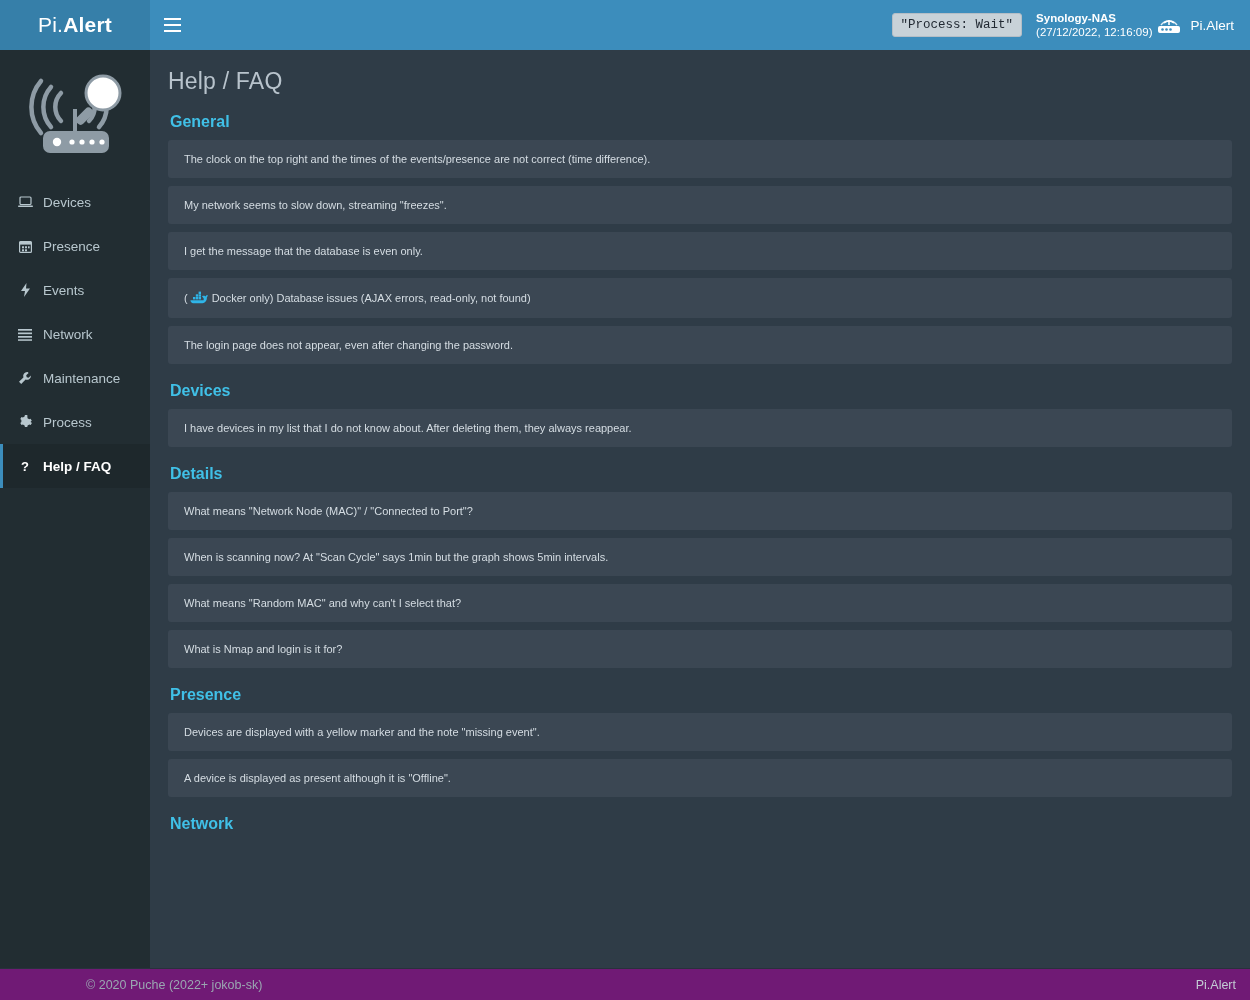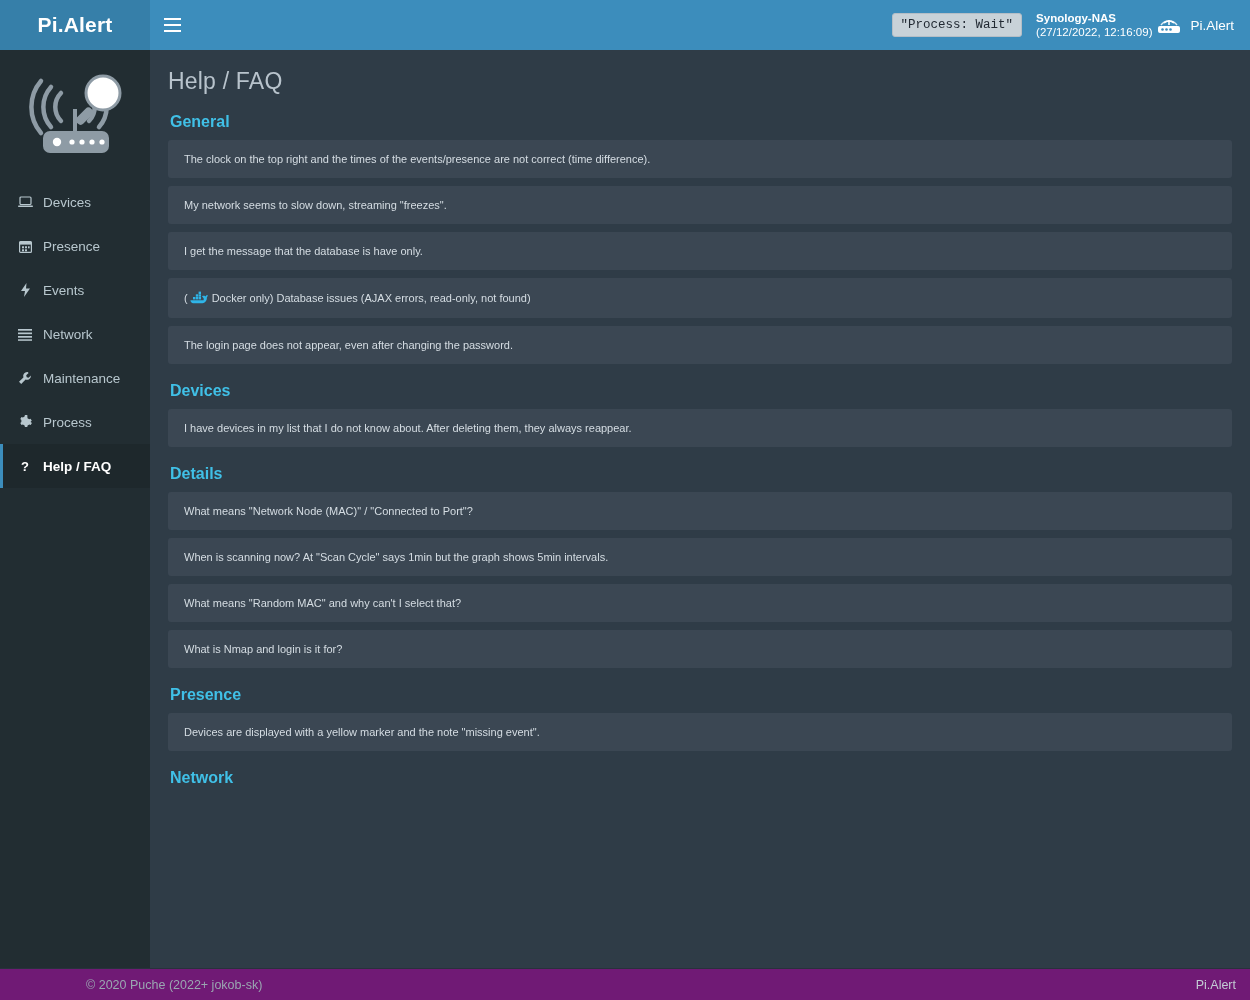--- a/index.html
+++ b/index.html
@@ -30,21 +30,21 @@
     width: 150px;
     flex: 0 0 150px;
     background: #367fa9;
     color: #ffffff;
     display: flex;
     align-items: center;
     justify-content: center;
     font-size: 21px;
     letter-spacing: .2px;
   }
-  .logo-box .light { font-weight: 700; }
+  .logo-box .light { font-weight: 400; }
   .logo-box .bold { font-weight: 700; }
   .topbar-right {
     flex: 1 1 auto;
     background: #3c8dbc;
     display: flex;
     align-items: center;
     padding: 0 12px 0 0;
     position: relative;
   }
   .hamburger {
@@ -344,21 +344,21 @@
       <div class="page-title">Help / FAQ</div>
 
       <div class="section-title">General</div>
       <div class="faq-item">
           <span>The clock on the top right and the times of the events/presence are not correct (time difference).</span>
         </div>
       <div class="faq-item">
           <span>My network seems to slow down, streaming "freezes".</span>
         </div>
       <div class="faq-item">
-          <span>I get the message that the database is have only.</span>
+          <span>I get the message that the database is even only.</span>
         </div>
       <div class="faq-item">
         <span>(</span>
         <span class="docker-ico">
           <svg width="18" height="14" viewBox="0 0 18 14" aria-hidden="true">
             <rect x="3" y="6" width="2.4" height="2.4" fill="#2fb5e8"></rect>
             <rect x="5.8" y="6" width="2.4" height="2.4" fill="#2fb5e8"></rect>
             <rect x="8.6" y="6" width="2.4" height="2.4" fill="#2fb5e8"></rect>
             <rect x="5.8" y="3.3" width="2.4" height="2.4" fill="#2fb5e8"></rect>
             <rect x="8.6" y="3.3" width="2.4" height="2.4" fill="#2fb5e8"></rect>
@@ -388,20 +388,23 @@
           <span>What means "Random MAC" and why can't I select that?</span>
         </div>
       <div class="faq-item">
           <span>What is Nmap and login is it for?</span>
         </div>
 
       <div class="section-title">Presence</div>
       <div class="faq-item">
           <span>Devices are displayed with a yellow marker and the note "missing event".</span>
         </div>
+      <div class="faq-item">
+          <span>A device is displayed as present although it is "Offline".</span>
+        </div>
 
       <div class="section-title">Network</div>
     </div>
   </div>
 
   <div class="footer">
     <div class="left">© 2020 Puche (2022+ jokob-sk)</div>
     <div class="right">Pi.Alert</div>
   </div>
 

